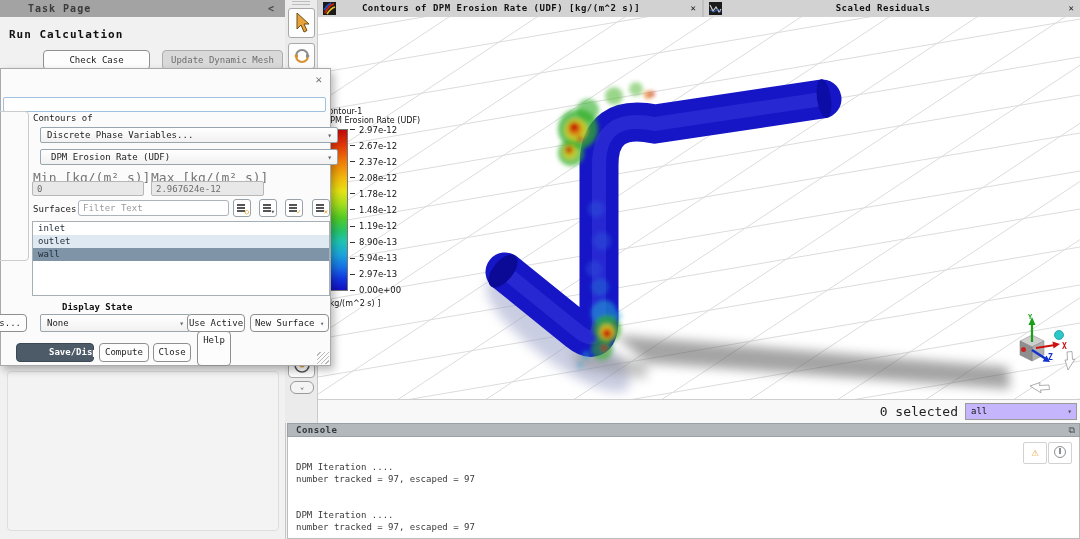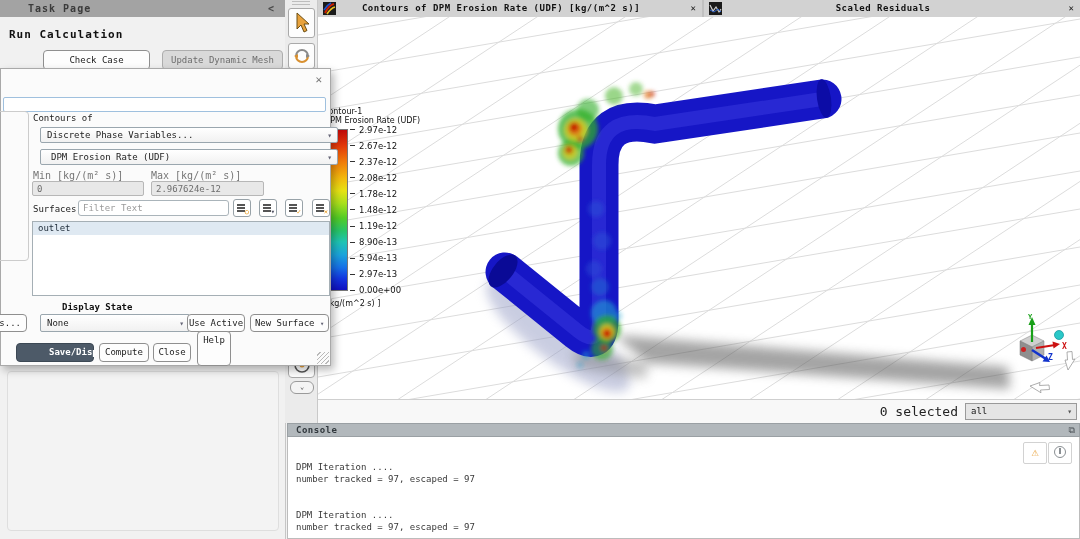--- a/index.html
+++ b/index.html
@@ -39,21 +39,21 @@
   .lg-body{display:flex;margin-top:4px;}
   .lg-bar{width:24px;height:162px;border:1px solid #777;box-sizing:border-box;
      background:linear-gradient(to bottom,#be0a0a 0%,#e33a09 10%,#f07c0a 20%,#f3b90d 30%,#e7e214 38%,#a8e01c 46%,#52cc25 55%,#27c468 63%,#1fc4b4 70%,#1ba4dc 78%,#1670e8 86%,#1334e0 93%,#1010c0 100%);}
   .lg-ticks{display:flex;flex-direction:column;justify-content:space-between;height:170px;margin-top:-4px;margin-left:2px;}
   .lg-tick{display:flex;align-items:center;font-size:8.5px;color:#111;height:9px;}
   .lg-tick .dash{display:inline-block;width:5px;height:1px;background:#333;margin-right:4px;}
   .lg-unit{font-size:8px;color:#111;margin-top:4px;white-space:nowrap;}
   
   .selrow{position:absolute;left:318px;top:399px;width:762px;height:24px;background:#f8f8f8;border-top:1px solid #cfcfcf;box-sizing:border-box;}
   .sel-count{position:absolute;right:122px;top:0;line-height:23px;font-size:13px;color:#222;}
-  .sel-dd{position:absolute;right:3px;top:3px;width:112px;height:17px;background:#e5e5e5;border:1px solid #9a9a9a;box-sizing:border-box;
+  .sel-dd{position:absolute;right:3px;top:3px;width:112px;height:17px;background:#c4b5fd;border:1px solid #9a9a9a;box-sizing:border-box;
       font-size:9px;line-height:15px;padding-left:5px;color:#111;cursor:pointer;}
   .sel-dd .arrow{position:absolute;right:4px;top:0;color:#555;font-size:8px;line-height:15px;}
   
   .console{position:absolute;left:287px;top:423px;width:793px;height:116px;}
   .console-header{position:absolute;left:0;top:0;right:0;height:14px;background:#b2b8bc;border:1px solid #9aa0a4;box-sizing:border-box;}
   .console-title{font-size:9px;font-weight:bold;color:#31383d;line-height:13px;padding-left:8px;letter-spacing:0.5px;}
   .console-pop{position:absolute;right:4px;top:0;font-size:9px;line-height:13px;color:#4a5055;cursor:pointer;}
   .console-body{position:absolute;left:0;top:14px;right:0;bottom:0;background:#fff;border:1px solid #bcbcbc;border-top:none;box-sizing:border-box;}
   .console-pre{position:absolute;left:8px;top:24px;margin:0;font-family:"DejaVu Sans Mono",monospace;font-size:9px;line-height:12px;color:#3a3a3a;}
   .con-btn{position:absolute;top:5px;width:22px;height:20px;background:#fff;border:1px solid #d2d2d2;border-radius:2px;text-align:center;cursor:pointer;}
@@ -62,21 +62,21 @@
   .con-info .circ{display:inline-block;width:10px;height:10px;border:1.6px solid #8a8f93;border-radius:50%;margin-top:3px;position:relative;}
   .con-info .circ:after{content:"";position:absolute;left:4px;top:1px;width:1.5px;height:6px;background:#8a8f93;}
   
   .dialog{position:absolute;left:0;top:68px;width:331px;height:298px;background:#fbfbfb;border:1px solid #a9a9a9;
       box-shadow:3px 4px 8px rgba(0,0,0,0.28);box-sizing:border-box;z-index:10;font-size:9px;color:#222;}
   .dlg-close{position:absolute;right:8px;top:4px;font-size:11px;color:#777;cursor:pointer;}
   .dlg-name{position:absolute;left:2px;top:28px;width:323px;height:15px;border:1px solid #9fc0de;border-radius:2px;
       font-family:"DejaVu Sans Mono",monospace;font-size:9px;padding:0 4px;box-sizing:border-box;}
   .dlg-optbox{position:absolute;left:-4px;top:42px;width:30px;height:148px;border:1px solid #cccccc;border-radius:0 4px 4px 0;}
   .dlg-label{position:absolute;font-size:9px;color:#222;}
-  .dlg-label.dim{color:#767676;font-size:10px;}
+  .dlg-label.dim{color:#767676;font-size:13px;}
   .dlg-label.bold{font-weight:bold;color:#111;}
   .dd{position:absolute;border:1px solid #9aa6ae;border-radius:2px;background:linear-gradient(#ffffff,#f1f1f1);
       font-size:9px;color:#222;box-sizing:border-box;cursor:pointer;margin-left:8px;}
   .dd .txt{position:absolute;left:6px;top:0;line-height:15px;white-space:nowrap;}
   .dd .arrow{position:absolute;right:5px;top:0;line-height:15px;color:#667;font-size:8px;}
   .field{position:absolute;height:15px;border:1px solid #b7b7b7;border-radius:2px;background:#e8e8e8;color:#6e6e6e;
       font-family:"DejaVu Sans Mono",monospace;font-size:9px;padding:0 4px;box-sizing:border-box;}
   .filter-input{position:absolute;left:77px;top:131px;width:151px;height:16px;border:1px solid #aab4ba;border-radius:3px;
       font-family:"DejaVu Sans Mono",monospace;font-size:9px;padding:0 4px;box-sizing:border-box;}
   .filter-input::placeholder{color:#9a9a9a;}
@@ -392,21 +392,23 @@
     <div class="sicon" style="left:284px;">
         <span class="lines"></span>
         <span class="glyph">✓</span>
       </div>
     <div class="sicon" style="left:311px;">
         <span class="lines"></span>
         <span class="glyph">✕</span>
       </div>
 
     <div class="surf-list">
+      <div class="surf-row">inlet</div>
       <div class="surf-row hl">outlet</div>
+      <div class="surf-row sel">wall</div>
     </div>
 
     <div class="dlg-label bold" style="left:32px;top:233px;padding-left:29px;">Display State</div>
 
     <div class="btn" style="left:-44px;top:245px;width:70px;height:18px;line-height:16px;text-align:right;padding-right:5px;">s...</div>
     <div class="dd" style="left:31px;top:245px;width:150px;height:18px;">
       <span class="txt" style="line-height:17px;">None</span>
       <span class="arrow" style="line-height:17px;">▾</span>
     </div>
     <div class="btn" style="left:186px;top:245px;width:58px;height:18px;line-height:16px;">Use Active</div>

